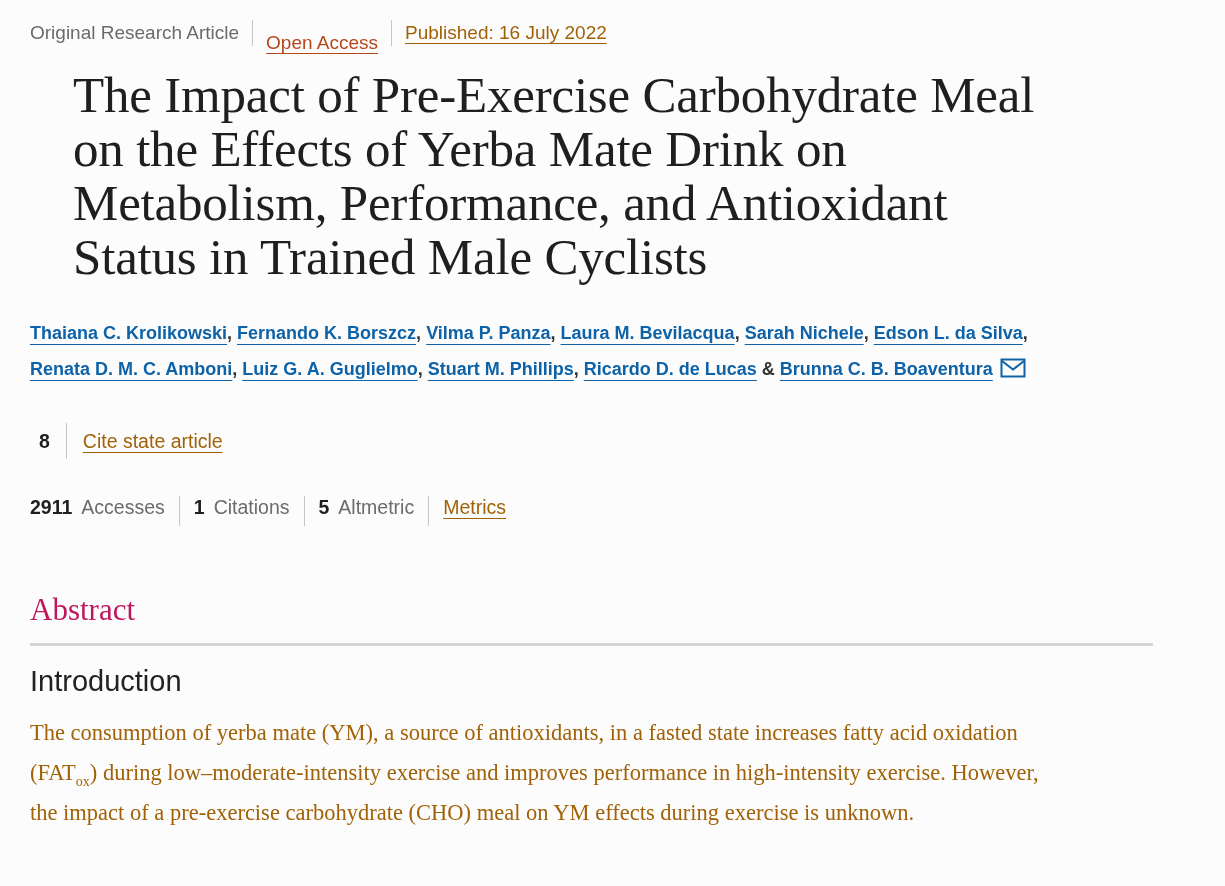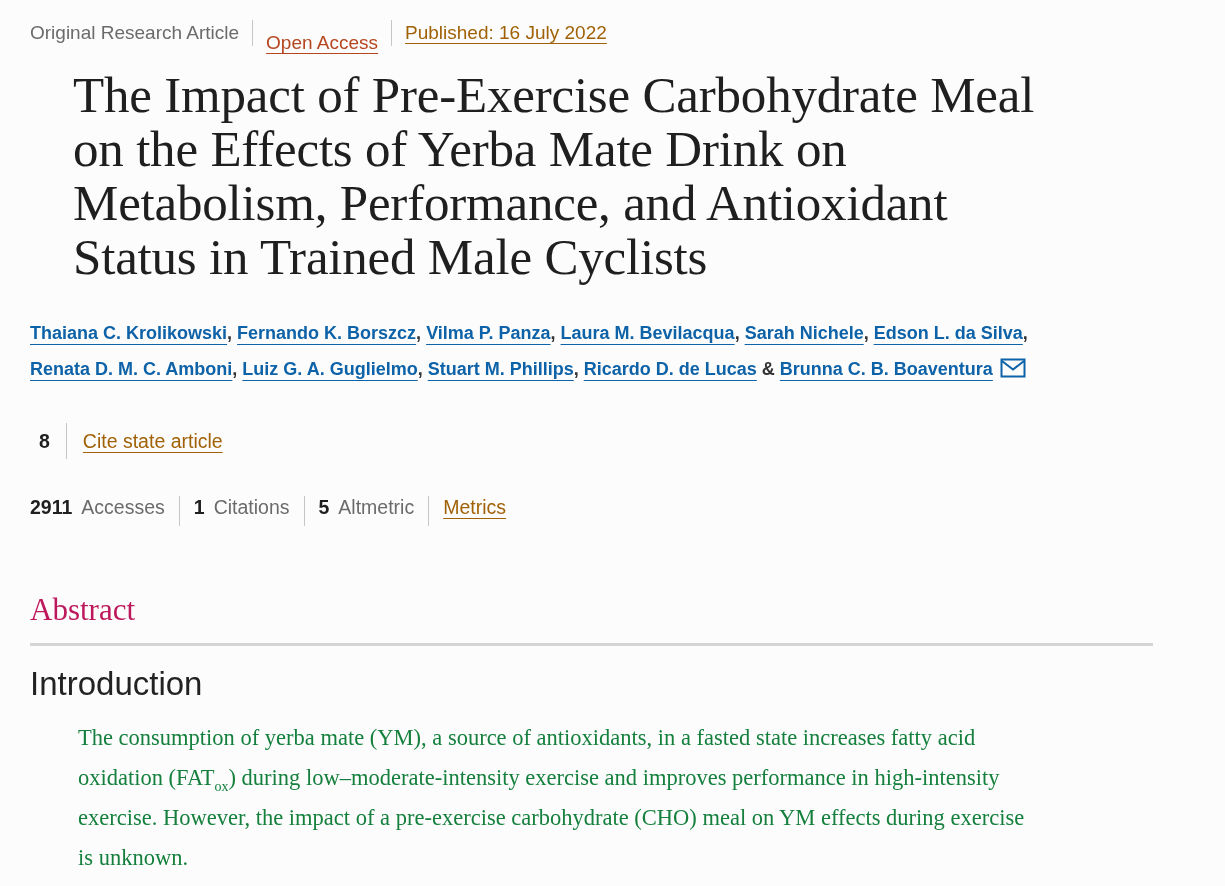--- a/index.html
+++ b/index.html
@@ -118,32 +118,31 @@
   }
   .section-rule {
     margin-top: 15px;
     height: 3px;
     background: #d5d5d5;
     border: none;
     width: 1123px;
   }
   .intro-heading {
     margin-top: 19px;
-    font-size: 33px;
+    font-size: 29px;
     font-weight: 400;
     color: #222;
   }
   .abstract-paragraph {
     margin-top: 15px;
     font-family: "Liberation Serif", serif;
     font-size: 22.5px;
     line-height: 40px;
-    color: #15803d;
+    color: #a16207;
     max-width: 1123px;
-    margin-left: 48px;
   }
   .abstract-paragraph sub {
     font-size: 14px;
     line-height: 0;
   }
 </style>
 </head>
 <body>
 
 <div class="container">

